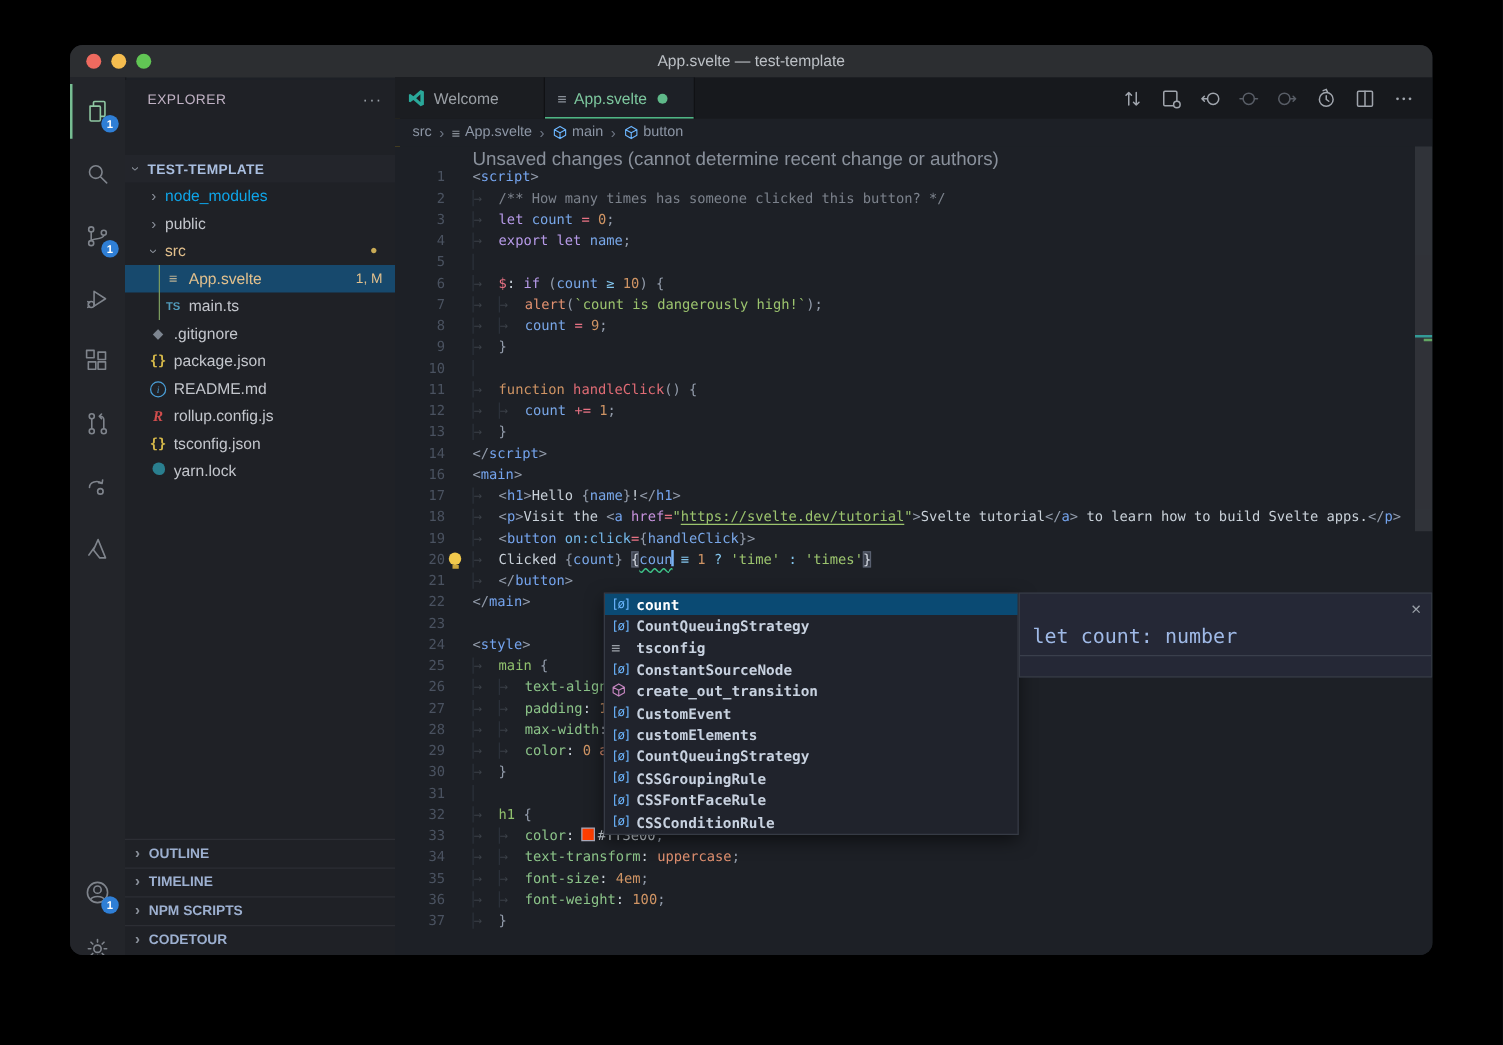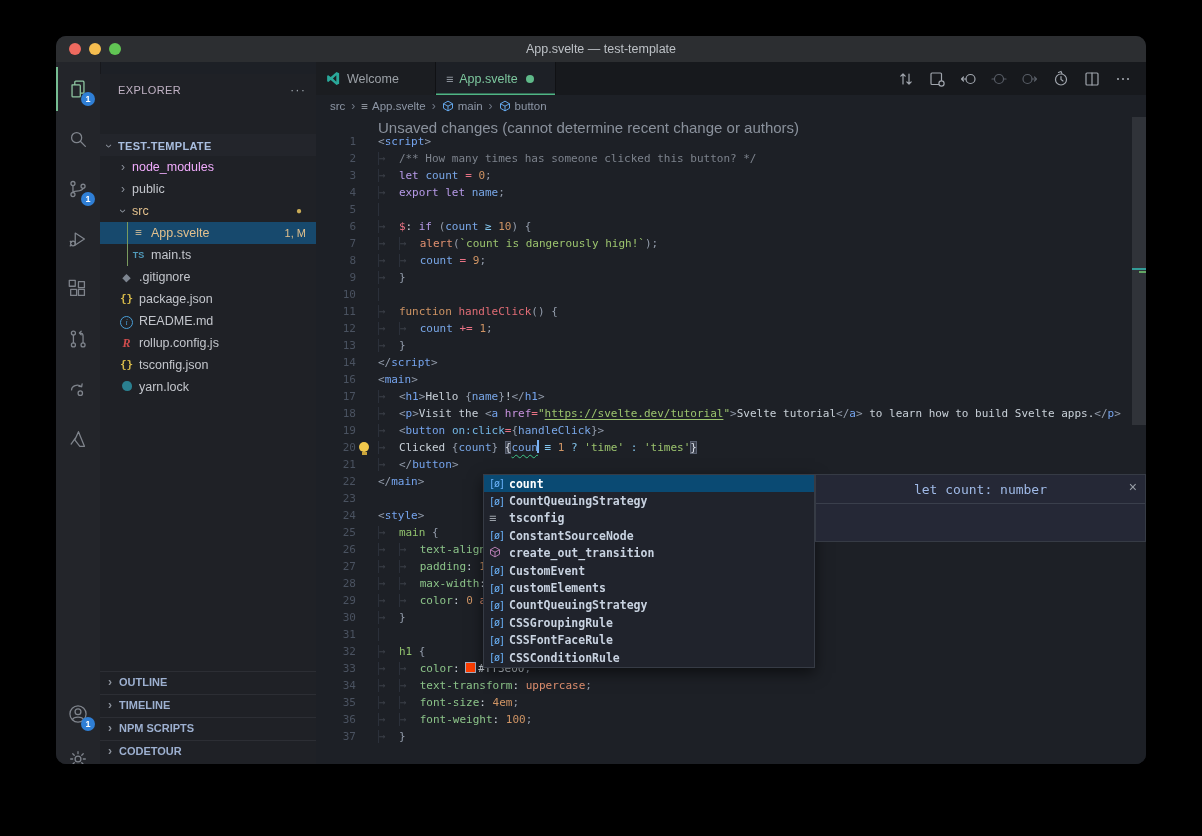--- a/index.html
+++ b/index.html
@@ -11,33 +11,33 @@
   .tl{position:absolute;top:7px;width:12px;height:12px;border-radius:50%;}
   #title{position:absolute;top:0;left:0;right:0;text-align:center;line-height:26px;font-size:12.5px;color:#bcc0c5;}
   
   #activitybar{position:absolute;left:0;top:26px;width:44px;bottom:0;background:#23252a;border-right:1px solid #17181c;}
   .act-item{position:absolute;left:0;width:44px;height:44px;display:flex;align-items:center;justify-content:center;}
   .act-item.active{box-shadow:inset 2px 0 0 #76bd92;}
   .act-item svg{display:block;}
   .badge{position:absolute;right:5px;bottom:5px;min-width:14px;height:14px;border-radius:8px;background:#2f7fd6;
     color:#fff;font-size:9px;line-height:14px;text-align:center;font-weight:bold;}
   
-  #sidebar{position:absolute;left:44px;top:38px;width:216px;bottom:0;background:#1f2126;border-right:4px solid #eab308;}
+  #sidebar{position:absolute;left:44px;top:28px;width:216px;bottom:0;background:#1f2126;border-right:4px solid #eab308;}
   #explorer-header{position:absolute;top:8px;left:18px;right:10px;display:flex;justify-content:space-between;align-items:center;}
   #explorer-title{font-size:11px;letter-spacing:.4px;color:#c0b2c4;}
   #explorer-actions{color:#9aa0a8;font-size:13px;letter-spacing:1px;cursor:pointer;}
   #section-header{position:absolute;top:60px;left:0;right:0;height:22px;line-height:22px;background:#23252b;}
   #section-header .chev{margin:0 4px 0 4px;}
   #section-title{font-size:11px;font-weight:bold;color:#a9bedf;letter-spacing:.3px;}
   .chev{display:inline-block;color:#8b919b;font-size:12px;width:10px;text-align:center;}
   .chev.down{transform:rotate(90deg);}
   #filetree{position:absolute;top:82px;left:0;right:0;}
   .frow{position:relative;height:22px;line-height:22px;font-size:12.5px;color:#c3c6cc;display:flex;align-items:center;cursor:pointer;}
   .frow .nm{white-space:nowrap;}
-  .frow.dim .nm{color:#f0abfc;}
+  .frow.dim .nm{color:#0ea5e9;}
   .frow.gitmod .nm{color:#e2c08d;}
   .frow.sel{background:#17496d;}
   .ficon{display:inline-block;width:17px;margin-right:4px;text-align:center;font-size:11px;flex:none;}
   .fbadge{margin-left:auto;margin-right:10px;font-size:11px;color:#e2c08d;}
   .fdot{margin-left:auto;margin-right:14px;color:#c9ab56;font-size:10px;}
   #tree-guide{position:absolute;width:1px;background:#7a9a5e;left:27px;}
   #panels{position:absolute;left:0;right:0;bottom:1px;}
   .panel-h{height:22px;line-height:21px;border-top:1px solid #2c2e34;font-size:11px;font-weight:bold;color:#9db0d0;cursor:pointer;}
   .panel-h .chev{margin:0 4px 0 5px;}
   
@@ -87,22 +87,22 @@
   .srow{height:17.4px;display:flex;align-items:center;padding-left:5px;cursor:pointer;}
   .srow.sel{background:#0a4a73;}
   .si{width:20px;flex:none;text-align:left;font-family:"DejaVu Sans Mono",monospace;font-size:10px;}
   .si-class{color:#6cb6ff;letter-spacing:-1px;}
   .si-kw{color:#9aa0a8;font-size:12px;}
   .slabel{font-family:"DejaVu Sans Mono",monospace;font-size:11.5px;font-weight:bold;color:#c8d2e0;white-space:nowrap;}
   .srow.sel .slabel{color:#fff;}
   
   #docs{position:absolute;left:499px;top:357px;width:331px;height:68px;background:#252836;
     border:1px solid #363b45;box-sizing:border-box;z-index:5;}
-  #docs-sig{padding:7px 10px 6px 10px;font-family:"DejaVu Sans Mono",monospace;font-size:13px;color:#9fb9e6;
-    border-bottom:1px solid #3a3f4c;text-align:center;}
+  #docs-sig{padding:24px 10px 6px 10px;font-family:"DejaVu Sans Mono",monospace;font-size:16px;color:#9fb9e6;
+    border-bottom:1px solid #3a3f4c;}
   #docs-desc{padding:7px 10px;font-size:12px;color:#b9c9e8;}
   #docs-close{position:absolute;right:8px;top:4px;color:#9aa0a8;font-size:14px;cursor:pointer;}
 </style>
 </head>
 <body>
 
 <div id="window">
   <div id="titlebar">
     <span class="tl" style="left:13px;background:#ee6a5f"></span>
     <span class="tl" style="left:33px;background:#f5bd4f"></span>

